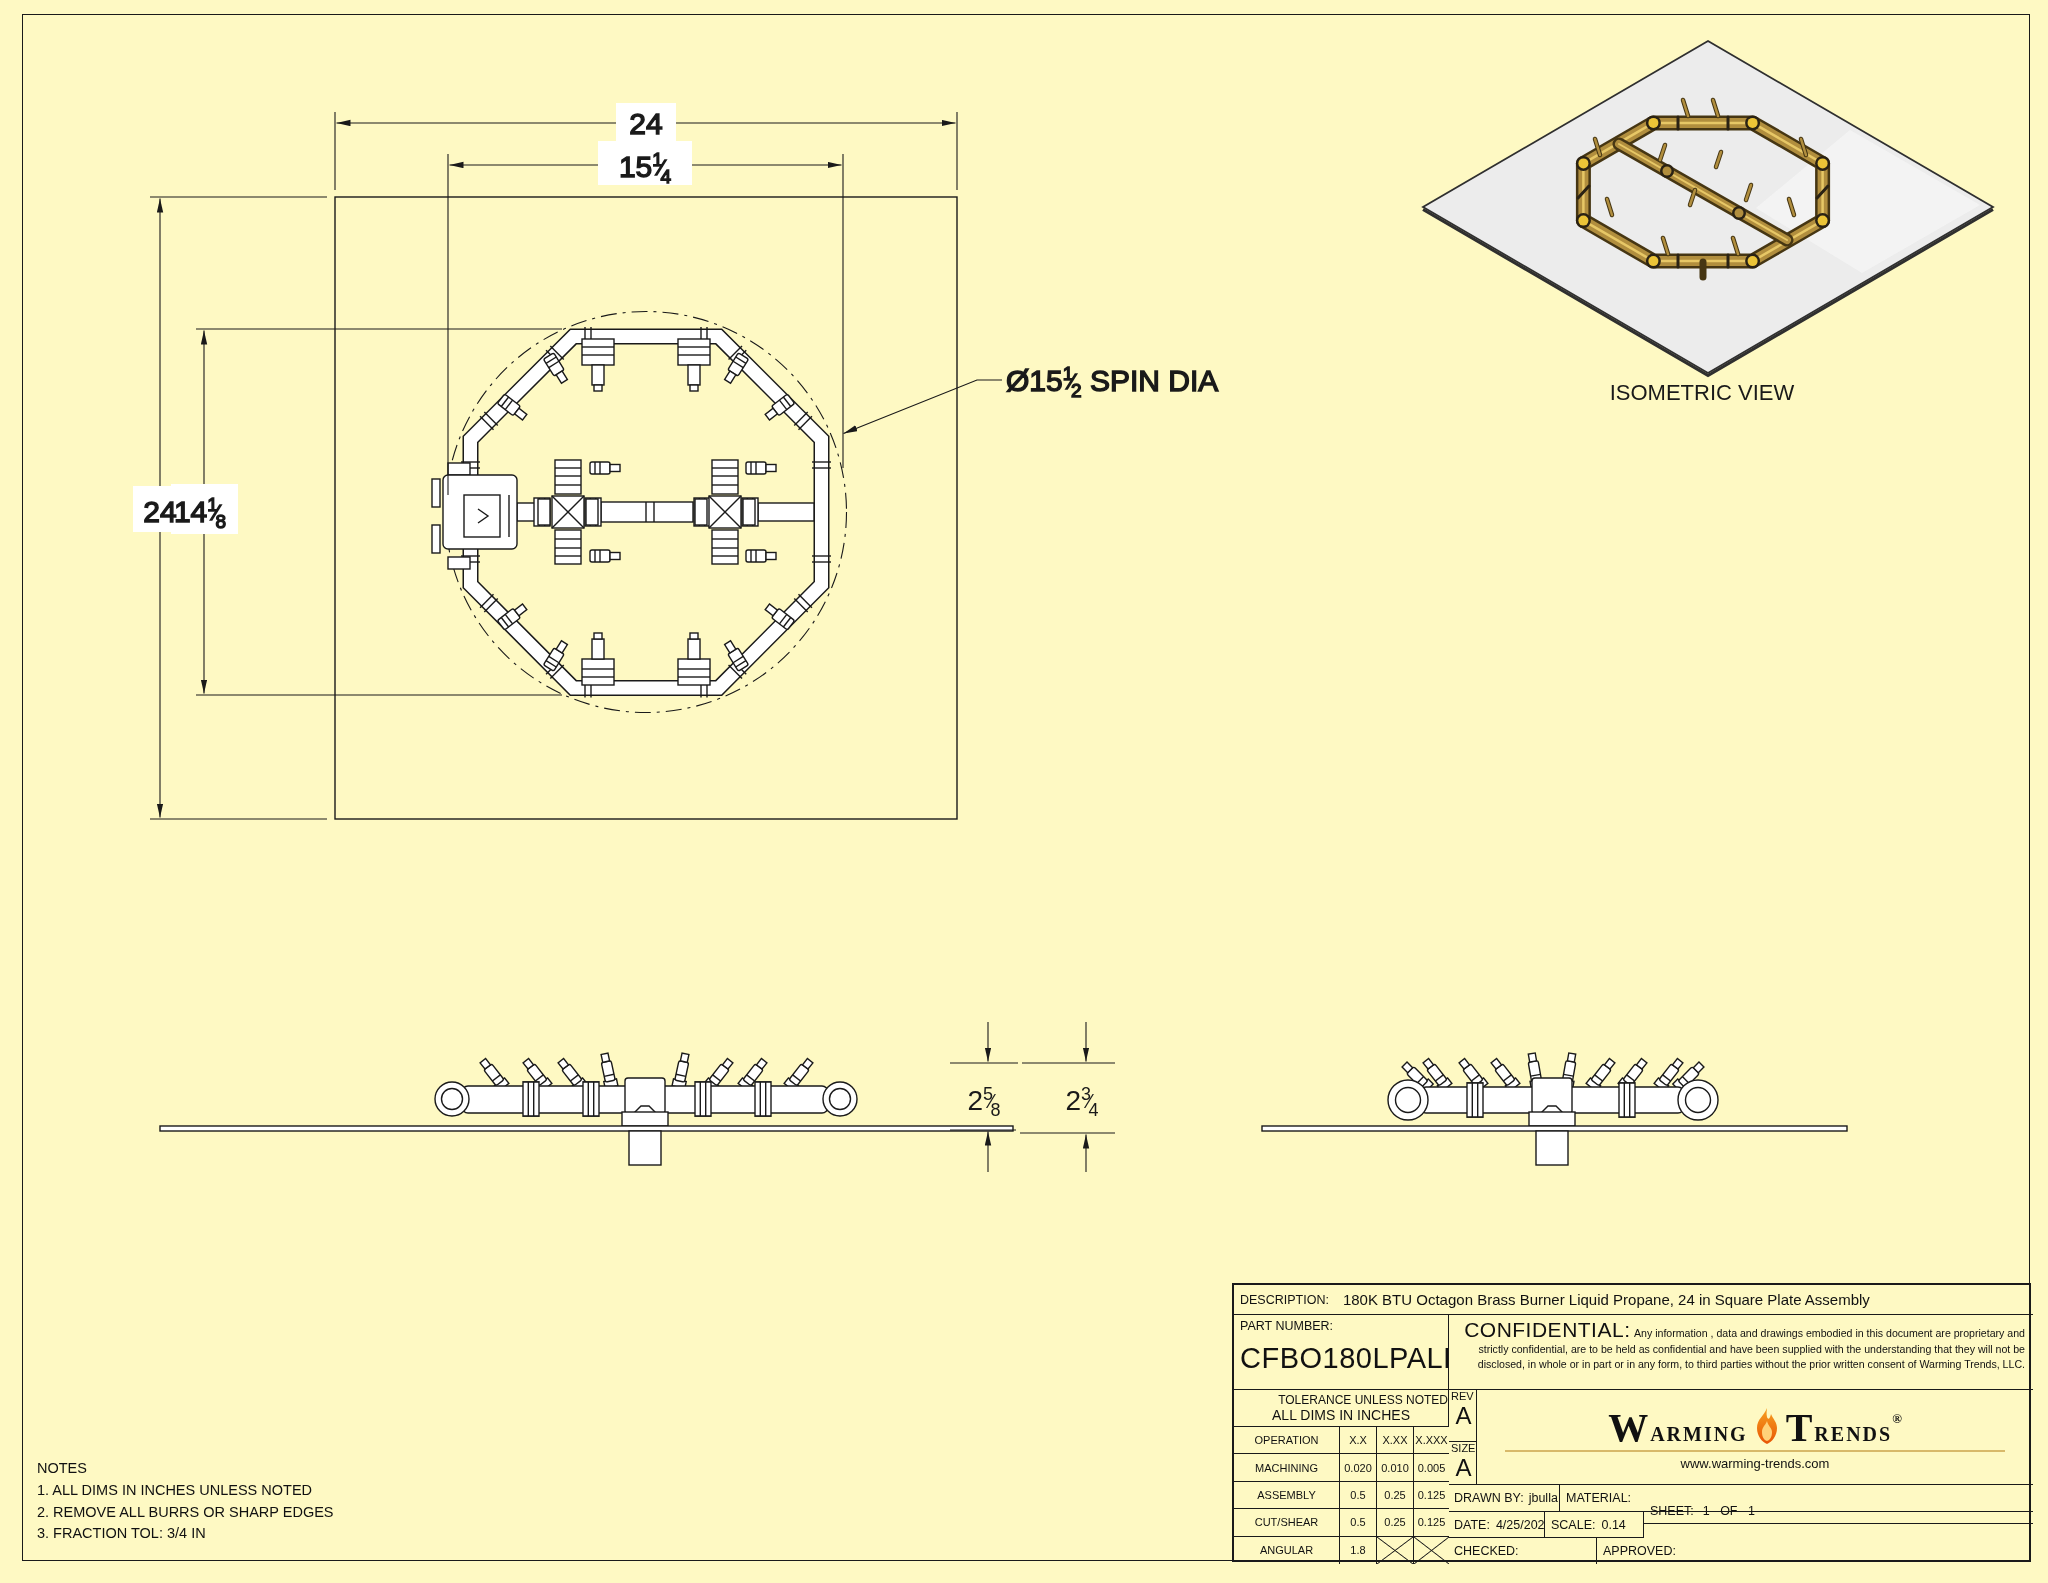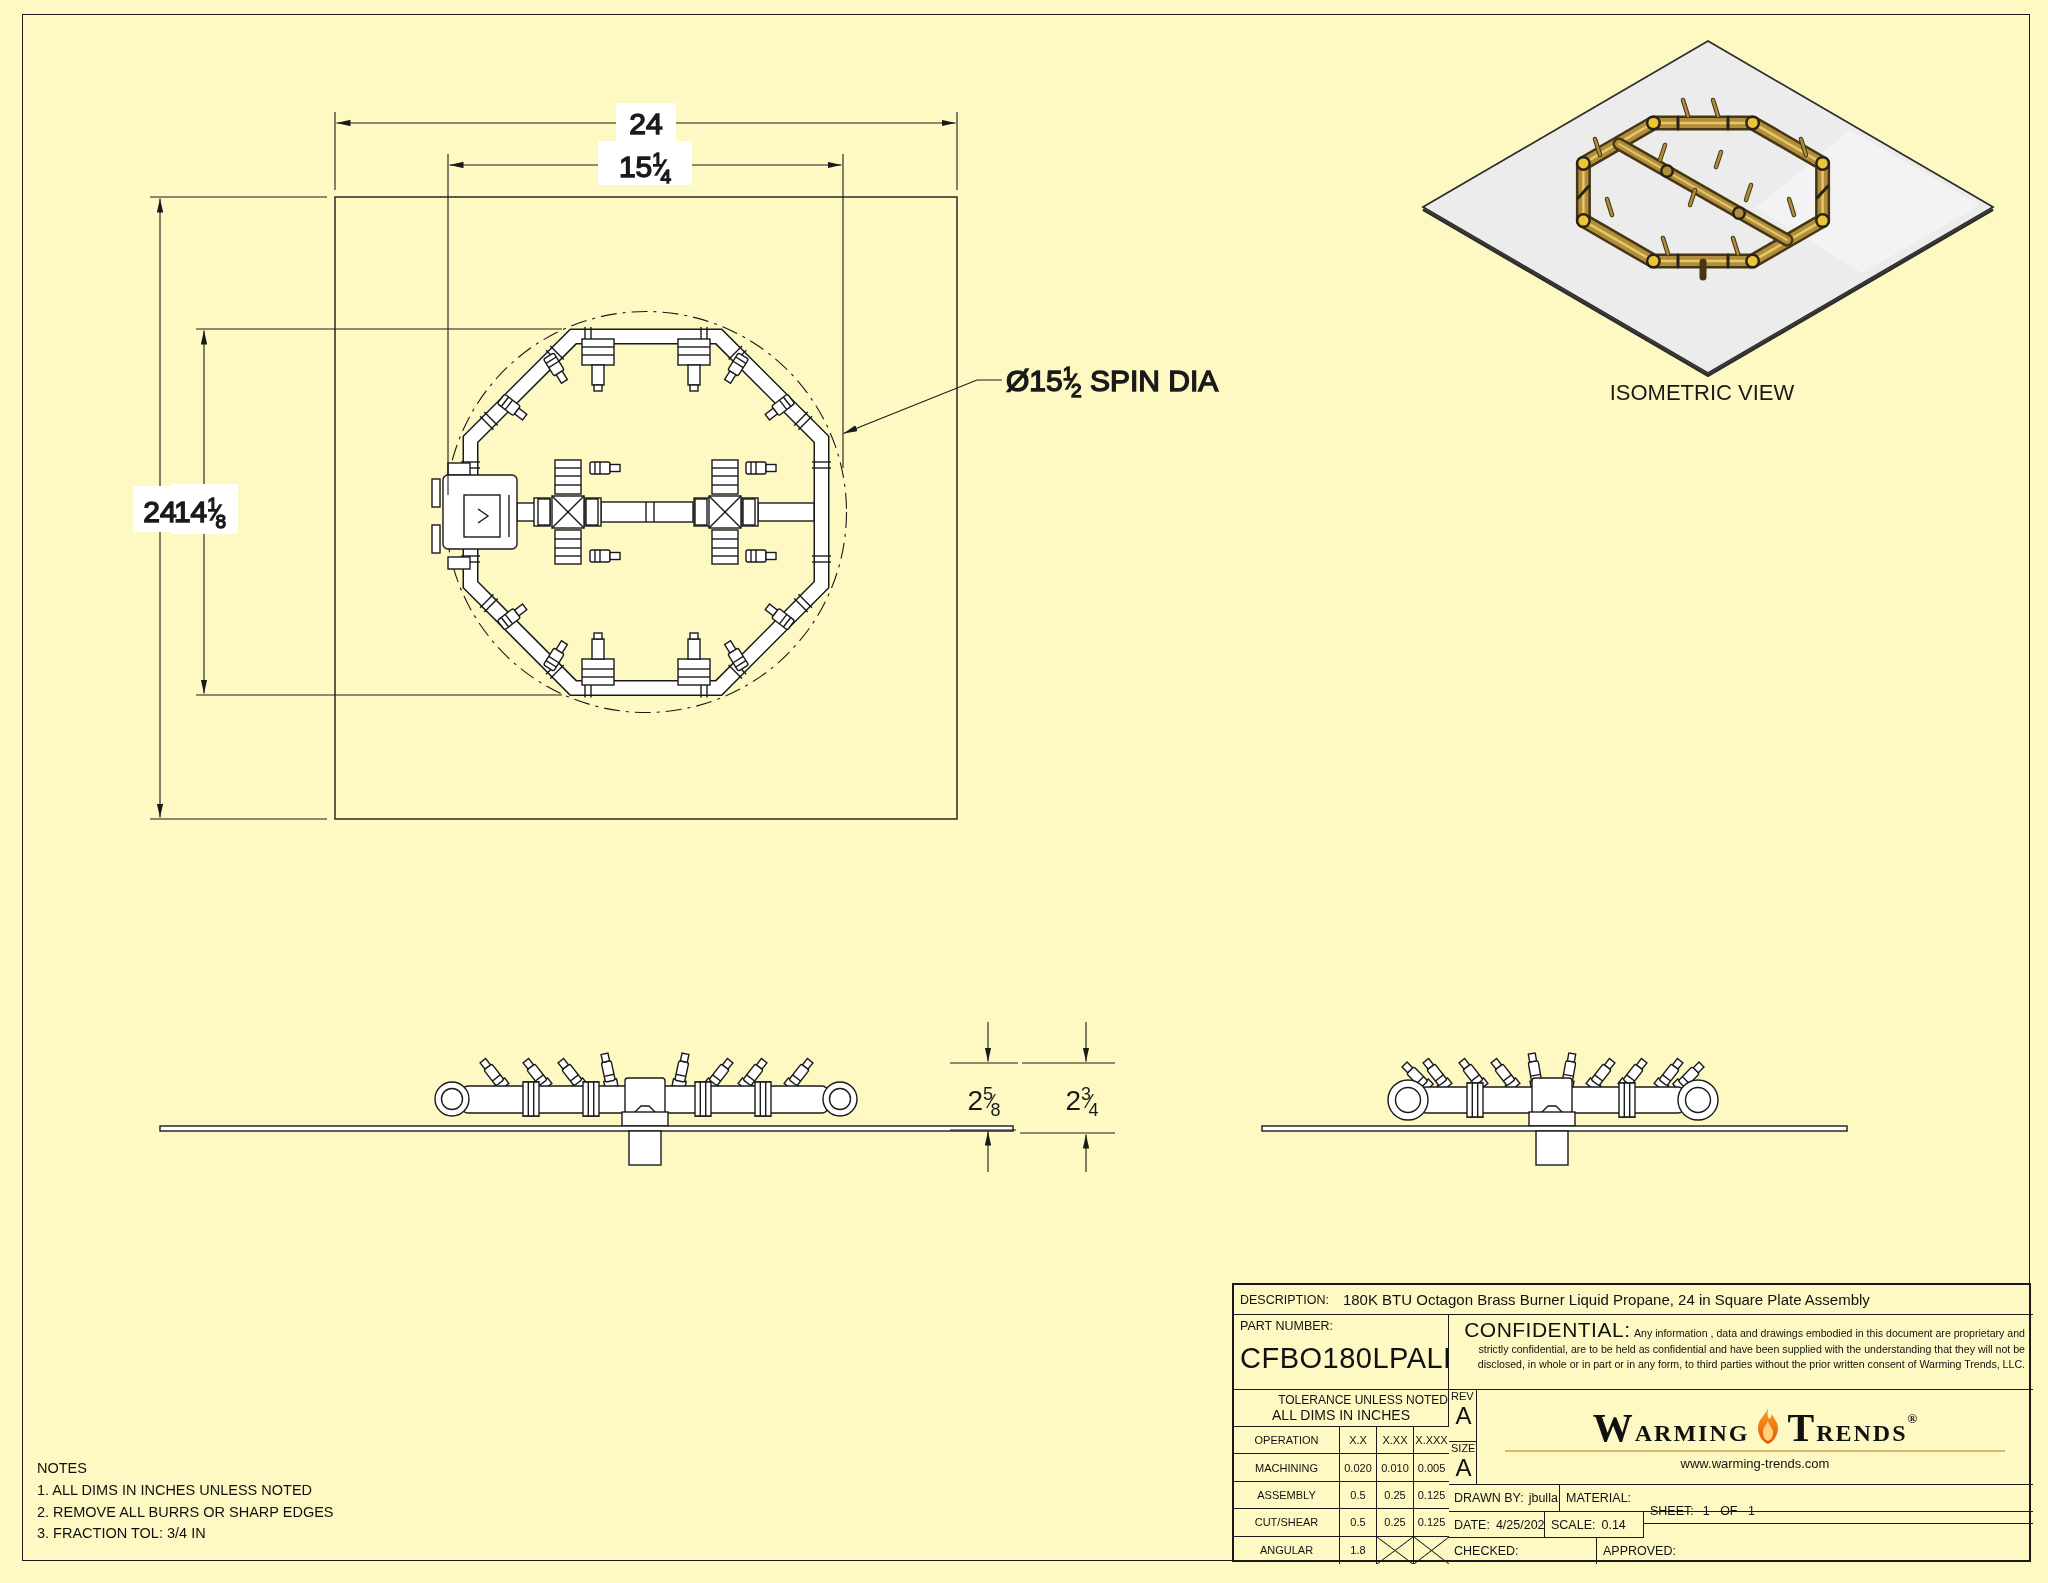--- a/index.html
+++ b/index.html
@@ -46,21 +46,21 @@
   .xcell{background:
      linear-gradient(to top right, transparent calc(50% - .9px), var(--line,#1a1a1a) 50%, transparent calc(50% + .9px)),
      linear-gradient(to bottom right, transparent calc(50% - .9px), var(--line,#1a1a1a) 50%, transparent calc(50% + .9px));}
   #tb-rev{left:215px;top:105px;width:28px;height:52px;padding-left:2px;}
   #tb-rev .big, #tb-size .big{font-size:24px;text-align:center;}
   #tb-size{left:215px;top:157px;width:28px;height:43px;padding-left:2px;}
   #tb-logo{left:243px;top:105px;width:556px;height:95px;border-right:none;display:flex;
            flex-direction:column;align-items:center;justify-content:center;}
   .logo-row{display:flex;align-items:baseline;font-family:"Liberation Serif",serif;
             font-weight:bold;letter-spacing:2px;line-height:1;}
-  .lg-big{font-size:40px;} .lg-sm{font-size:24px;}
+  .lg-big{font-size:40px;} .lg-sm{font-size:20px;}
   .lg-reg{font-size:13px;vertical-align:super;position:relative;top:-18px;letter-spacing:0;}
   .logo-flame{margin:0 6px;position:relative;top:4px;}
   .gold-rule{width:500px;height:2px;background:var(--gold_rule,#d8b96a);margin:2px 0 4px 0;}
   .site{font-size:13px;}
   #tb-drawn{left:215px;top:200px;width:111px;height:27px;display:flex;align-items:center;padding-left:5px;gap:5px;}
   #tb-material{left:326px;top:200px;width:473px;height:27px;border-right:none;display:flex;align-items:center;padding-left:6px;gap:5px;}
   #tb-date{left:215px;top:227px;width:96px;height:26px;display:flex;align-items:center;padding-left:5px;gap:6px;}
   #tb-scale{left:311px;top:227px;width:99px;height:26px;display:flex;align-items:center;padding-left:6px;gap:6px;}
   #tb-sheet{left:410px;top:213px;width:389px;height:26px;border-right:none;display:flex;align-items:center;padding-left:6px;gap:9px;white-space:pre;}
   #tb-checked{left:215px;top:253px;width:148px;height:26px;border-bottom:none;display:flex;align-items:center;padding-left:5px;}

